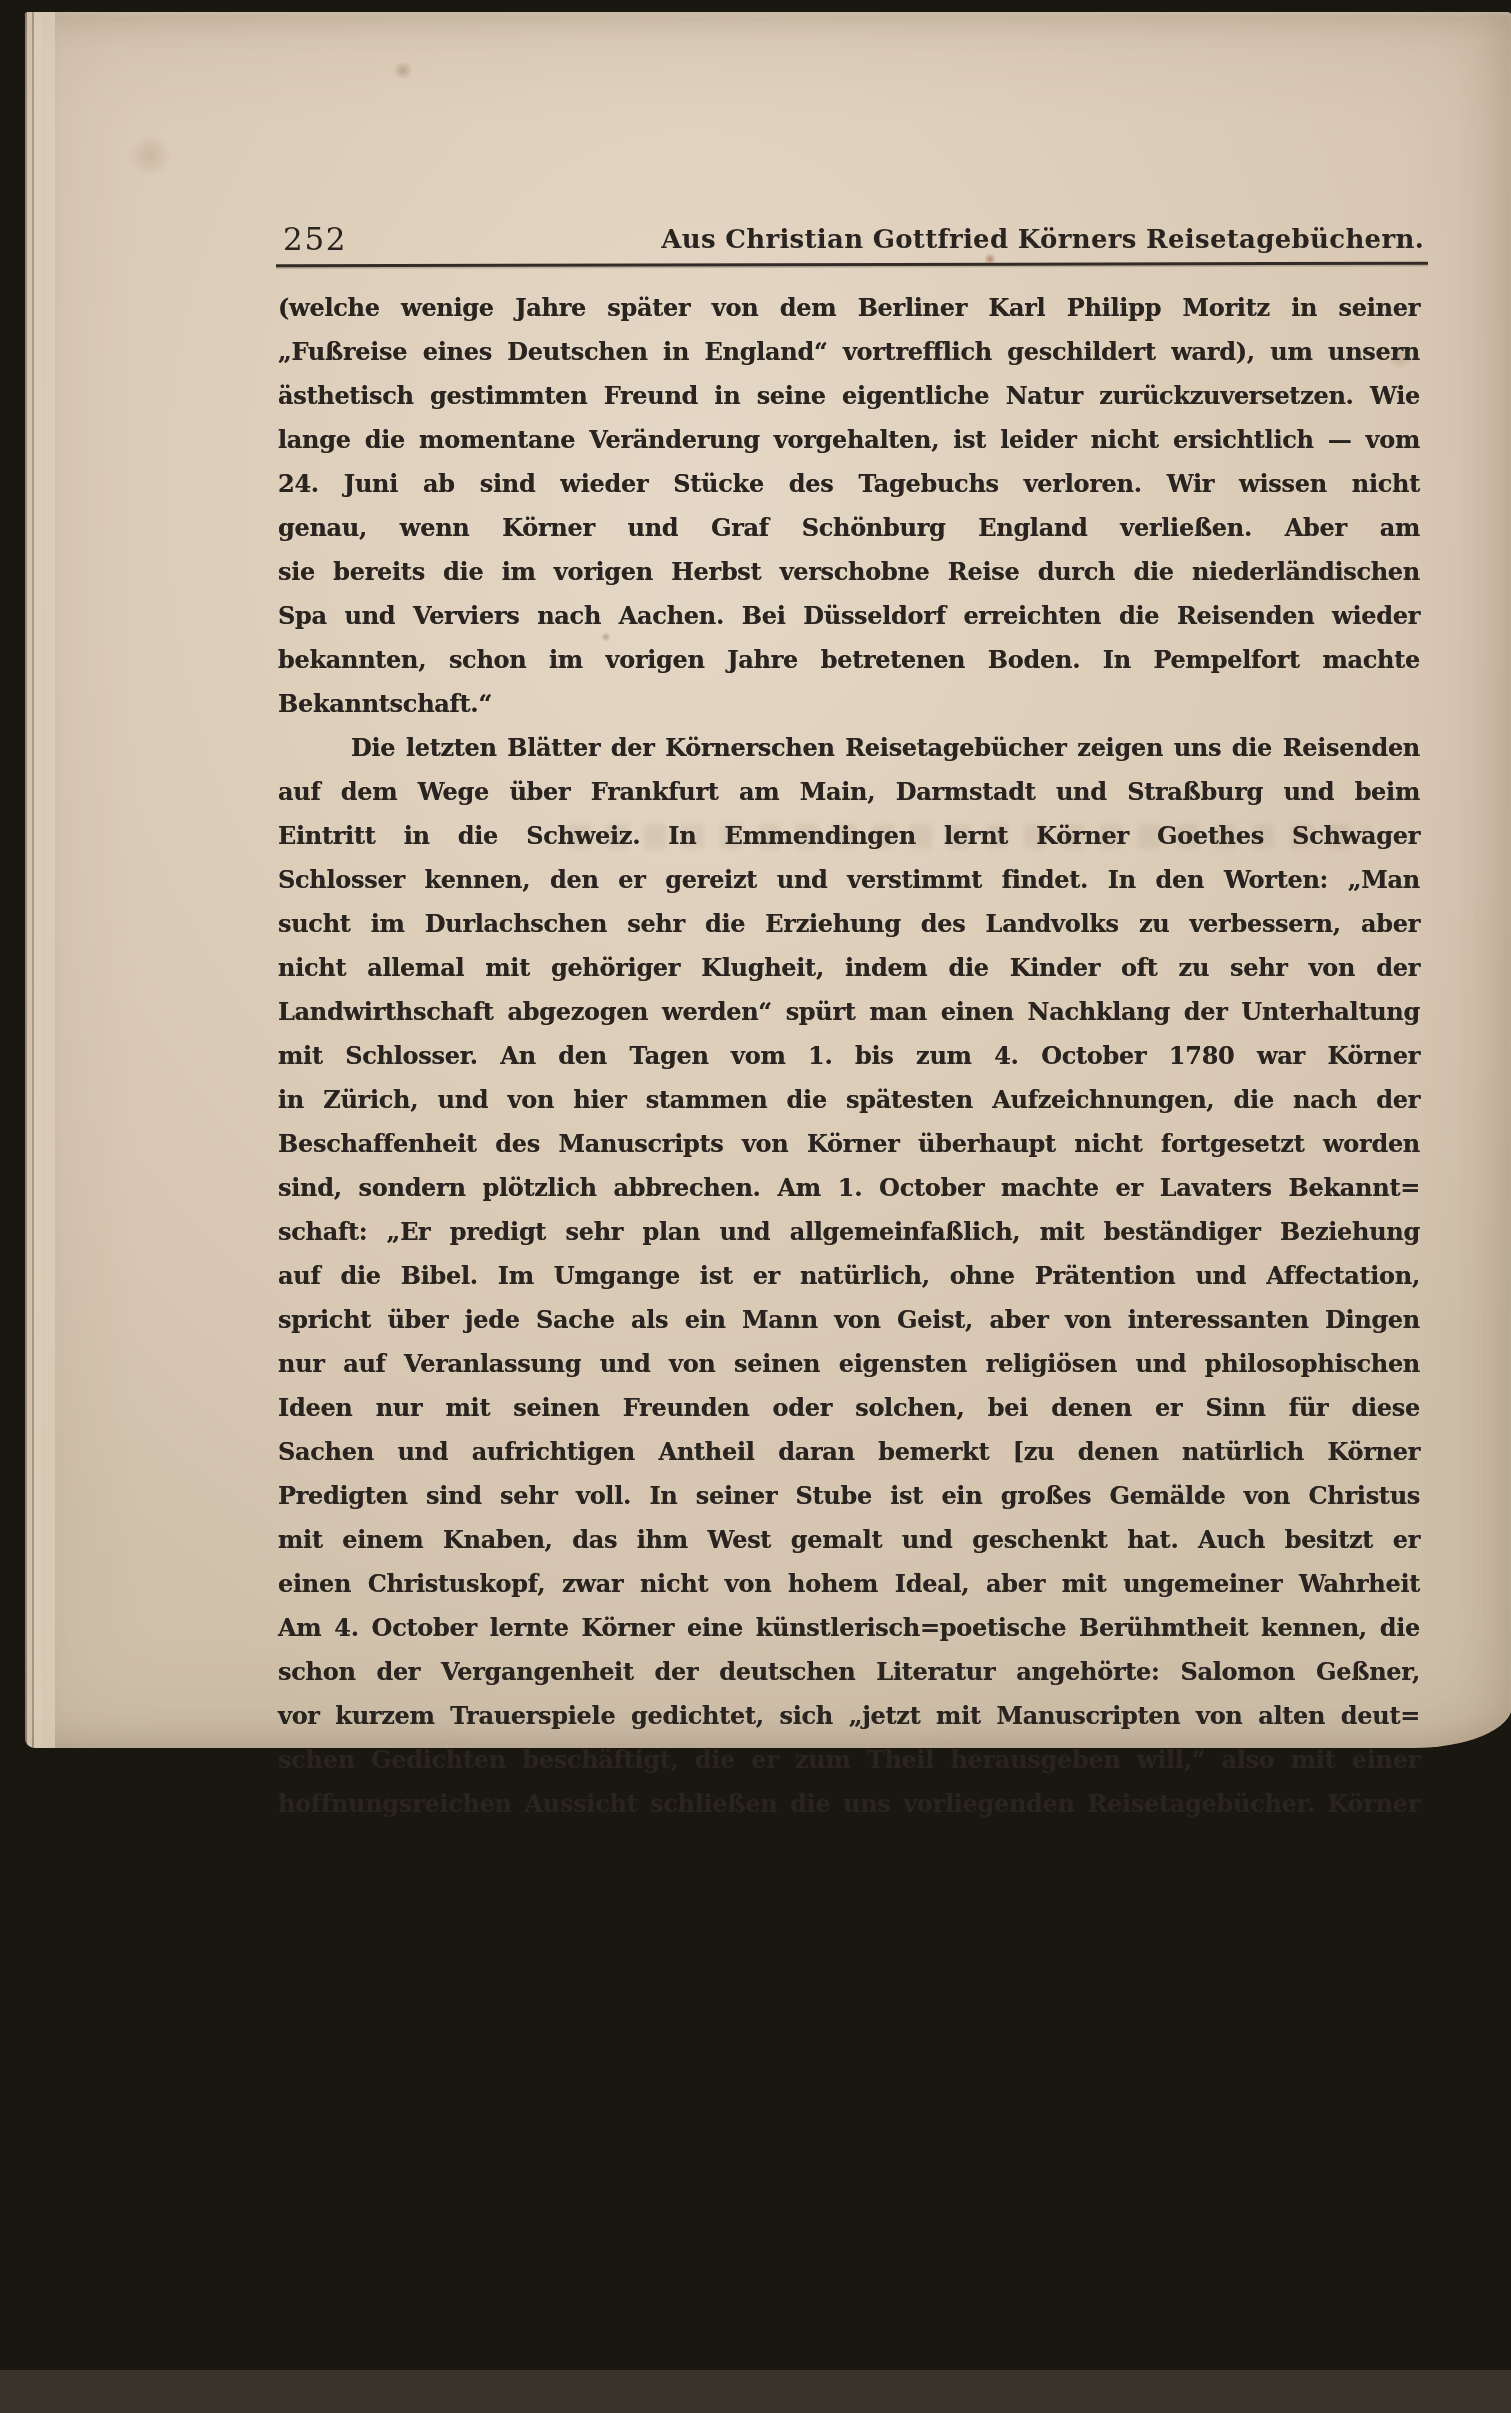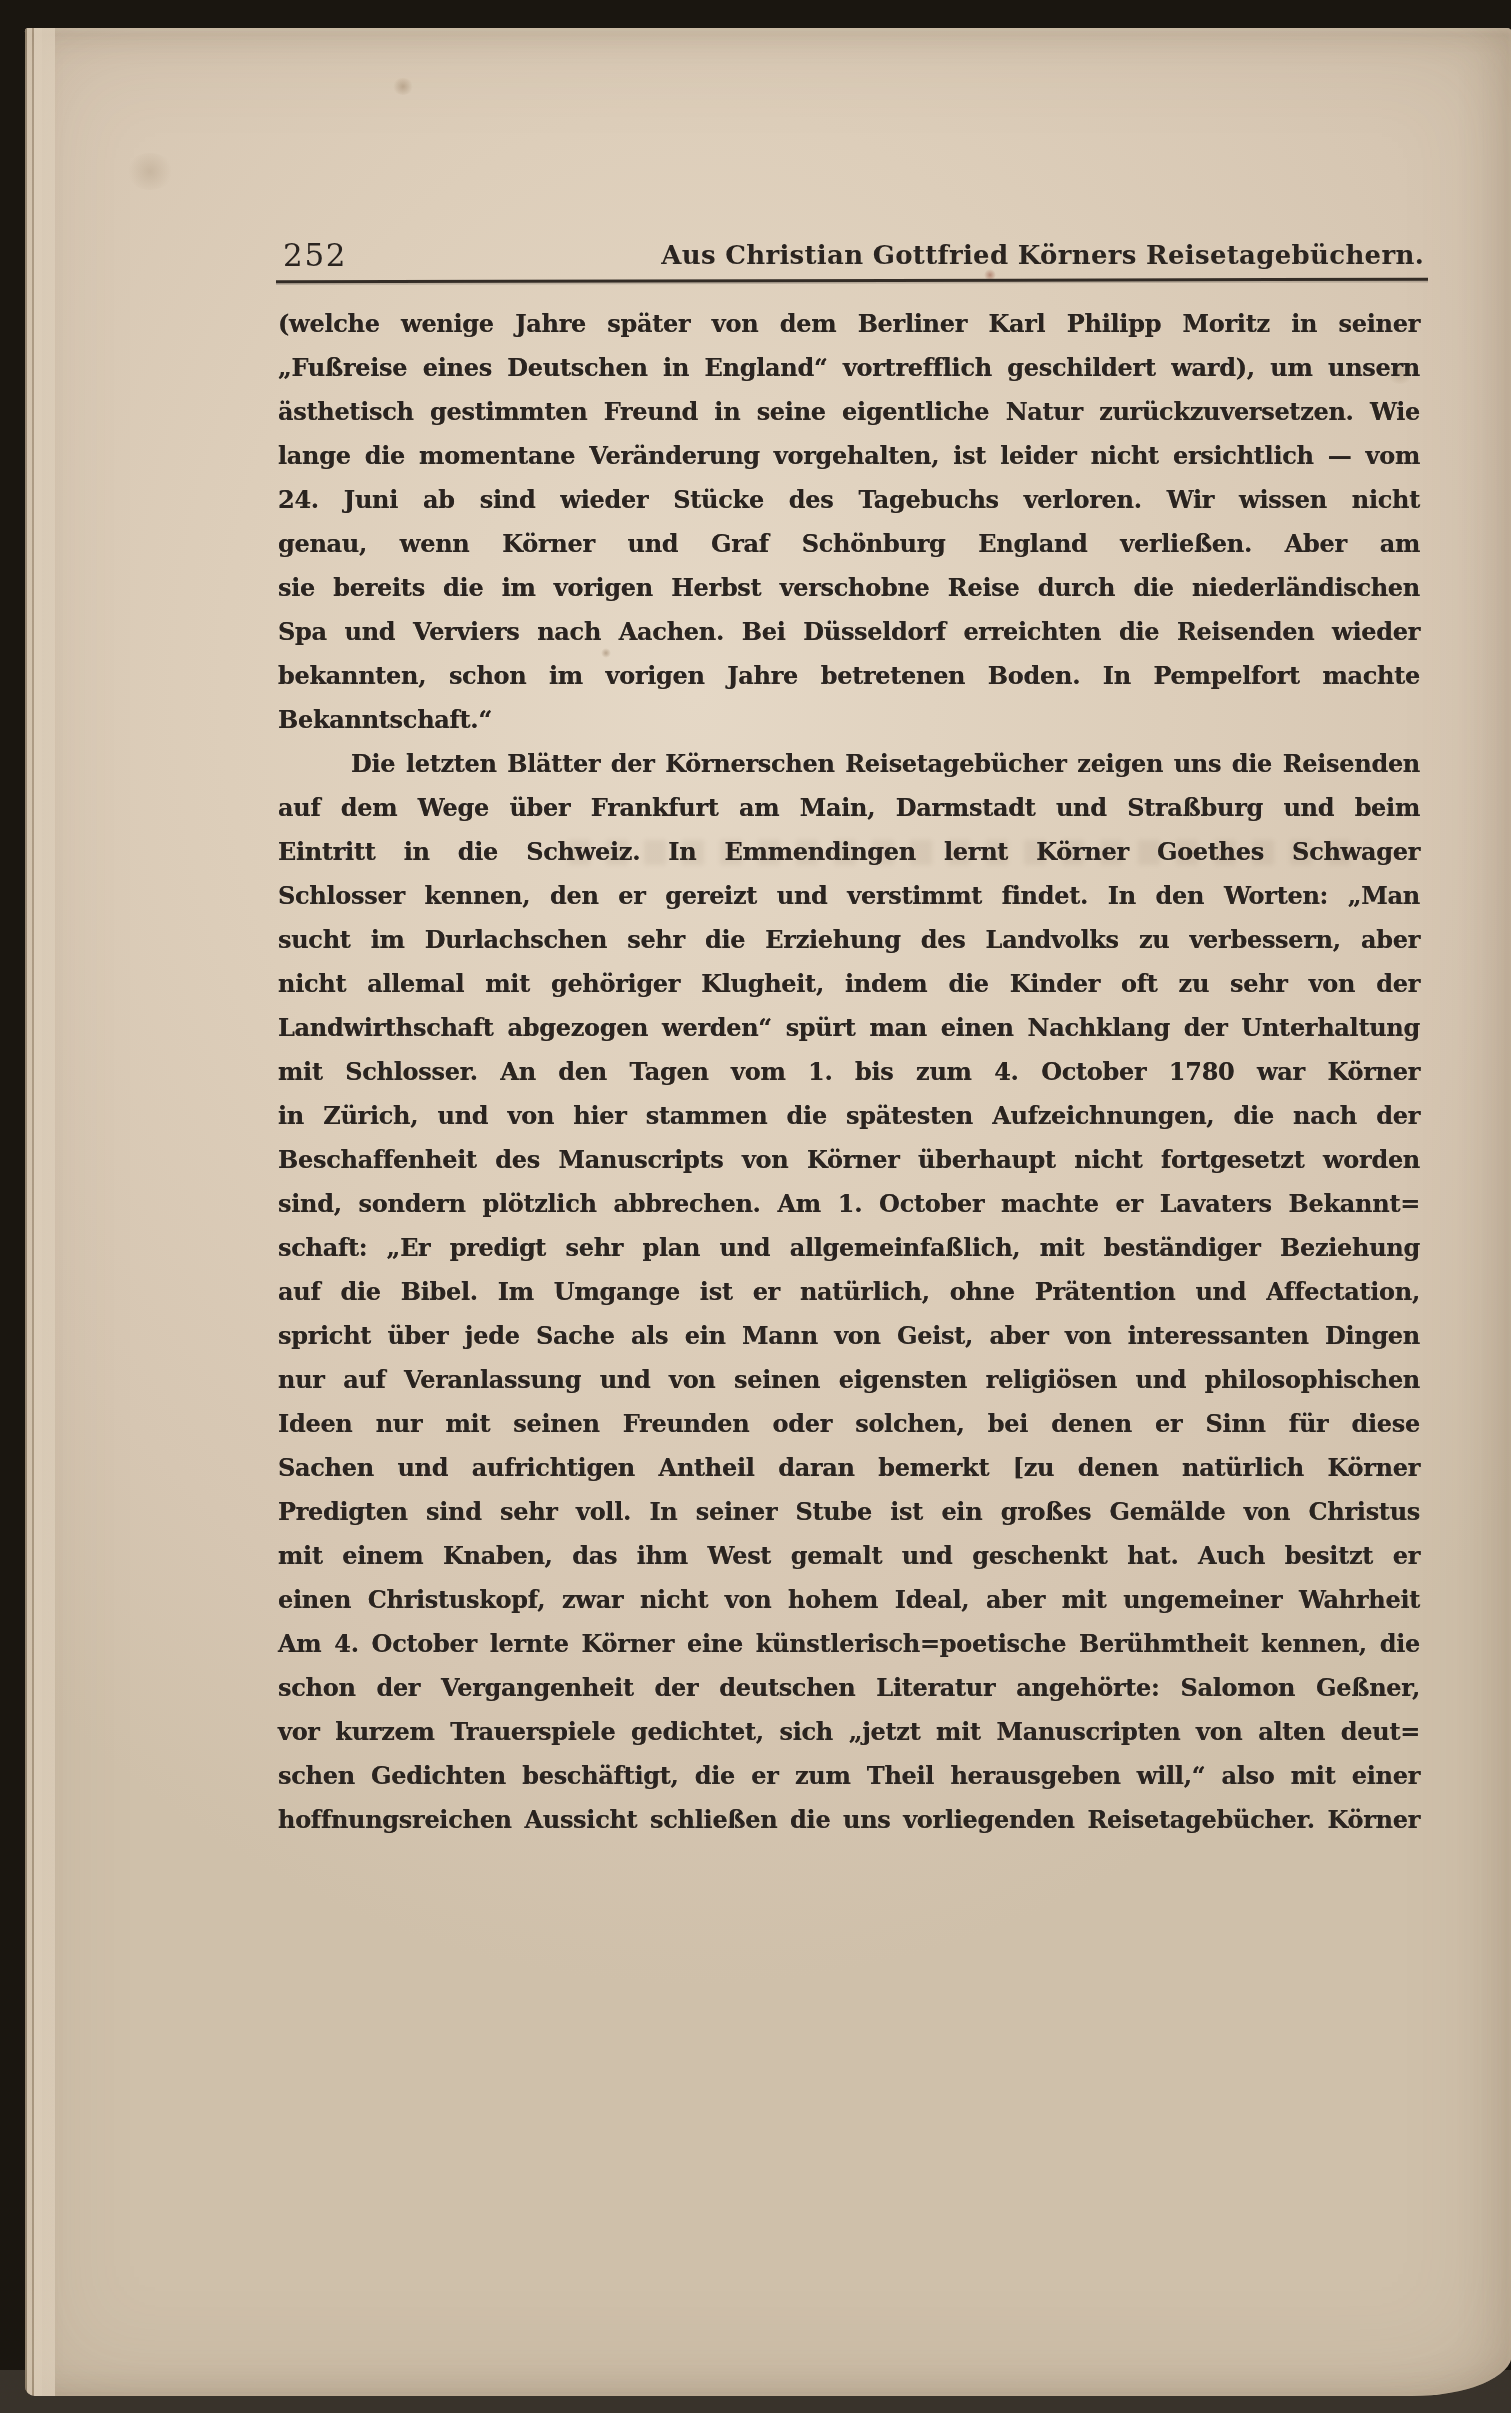--- a/index.html
+++ b/index.html
@@ -7,21 +7,21 @@
     width:1512px;height:2413px;position:relative;overflow:hidden;
     background:#1a1610;
     font-family:"DejaVu Serif","Liberation Serif",serif;
   }
   .scan{position:absolute;inset:0;}
   .bottom-strip{
     position:absolute;left:0;bottom:0;width:100%;height:43px;
     background:#39332b;
   }
   .page{
-    position:absolute;left:25px;top:28px;width:1487px;height:2368px;
+    position:absolute;left:25px;top:12px;width:1487px;height:1736px;
     background:radial-gradient(ellipse 1044px 1294px at 45% 28%,
       #e5d8c6 0%, #ddceba 45%, #d6c6b2 78%, #cfc0aa 100%);
     border-radius:3.3px 5px 100px 10px / 3.3px 5px 42px 10px;
     box-shadow:
       inset 0 0 109px rgba(105,85,60,.18),
       inset -16.7px 0 38px rgba(110,90,65,.16),
       inset 13.4px 0 27px rgba(110,90,65,.13),
       inset 0 2.5px 5px rgba(245,235,215,.5);
   }
   .page-edges{

